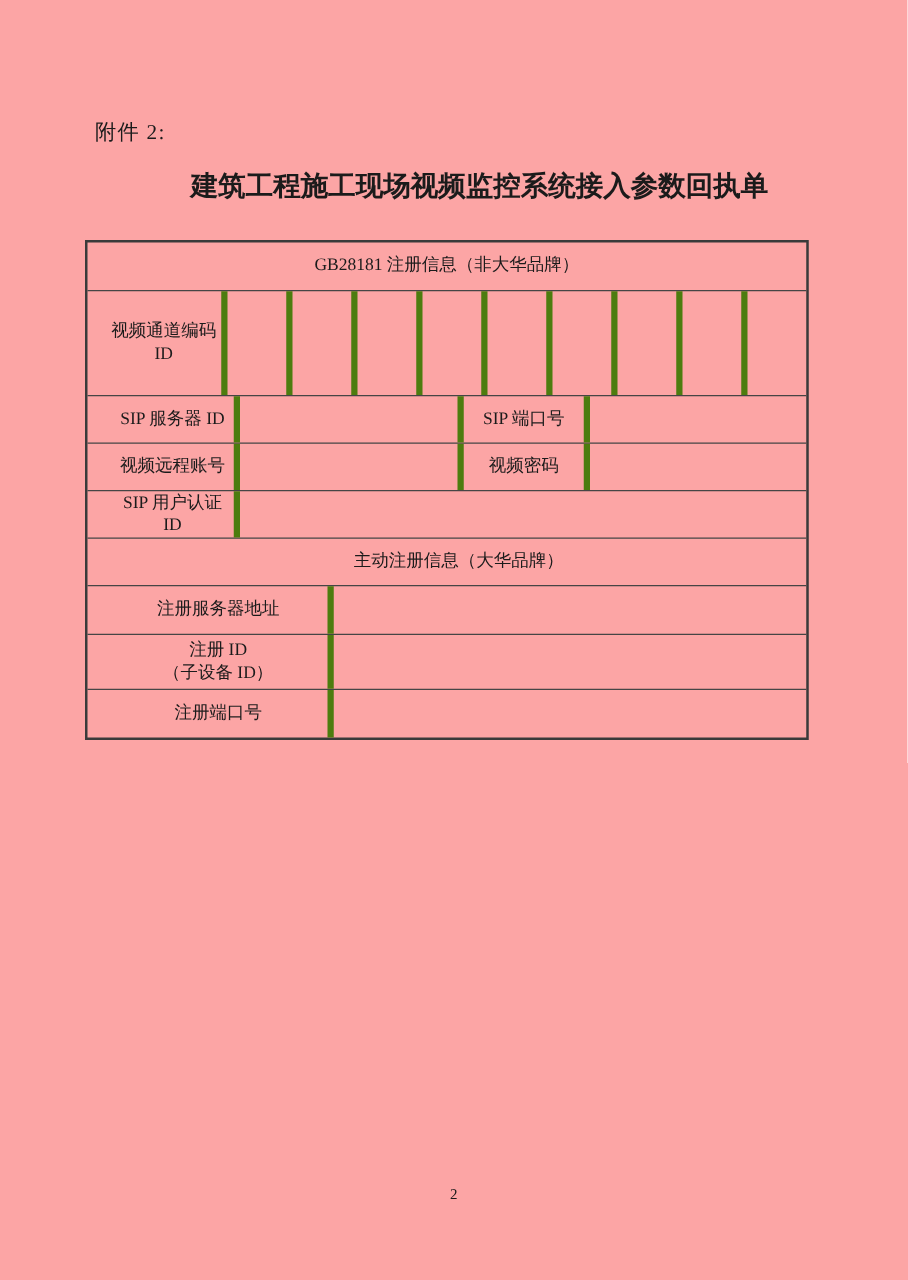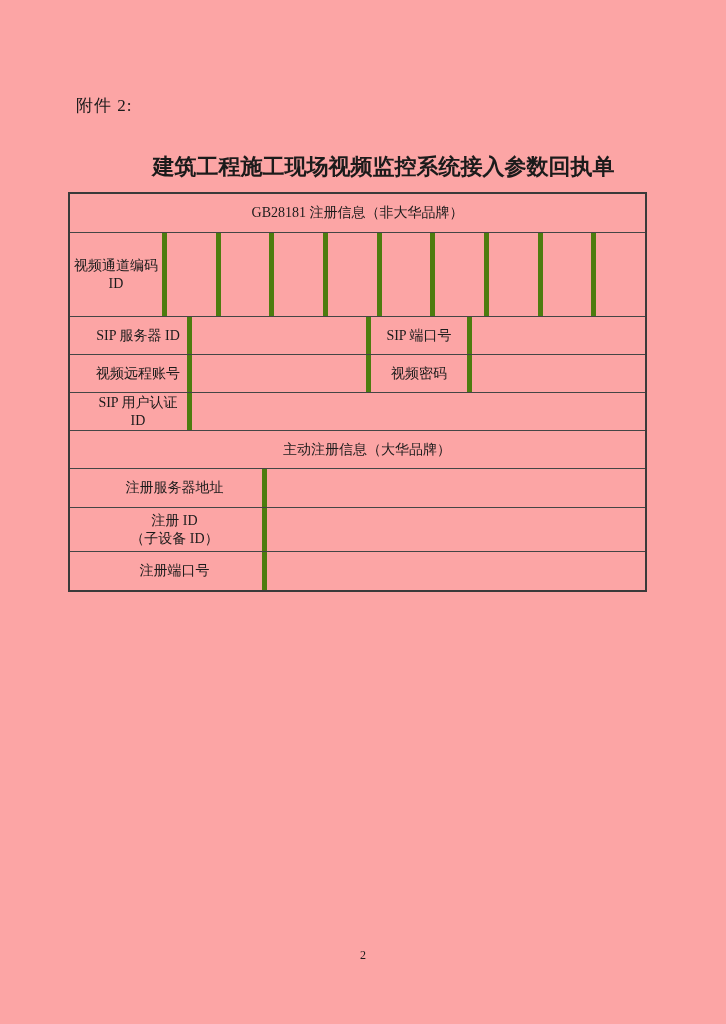--- a/index.html
+++ b/index.html
@@ -19,21 +19,21 @@
   .attachment-label {
     position: absolute;
     left: 76px;
     top: 94px;
     font-size: 17px;
     letter-spacing: 1px;
   }
   .doc-title {
     position: absolute;
     left: 68px;
-    top: 152px;
+    top: 134px;
     width: 579px;
     box-sizing: border-box;
     padding-left: 52px;
     text-align: center;
     font-size: 22px;
     font-weight: bold;
     white-space: nowrap;
   }
   .form-table {
     position: absolute;
@@ -56,21 +56,21 @@
     align-items: center;
     justify-content: center;
     text-align: center;
     box-sizing: border-box;
     border-left: 5px solid #4d7c0f;
     padding: 2px 4px;
     line-height: 1.25;
   }
   .cell:first-child { border-left: none; text-align: center; }
   .h-header  { height: 38px; }
-  .h-channel { height: 84px; }
+  .h-channel { height: 84px; padding-left: 15px; }
   .h-std     { height: 38px; padding-left: 19px; }
   .h-reg     { height: 39px; }
   .h-last    { height: 44px; }
   .full { flex: 1 1 auto; }
   .chan-label { width: 92px; flex: 0 0 auto; }
   .chan-cell  { flex: 1 1 0; }
   .p-label1 { width: 98px;  flex: 0 0 auto; }
   .p-value1 { width: 179px; flex: 0 0 auto; }
   .p-label2 { width: 101px; flex: 0 0 auto; }
   .p-value2 { flex: 1 1 auto; }

